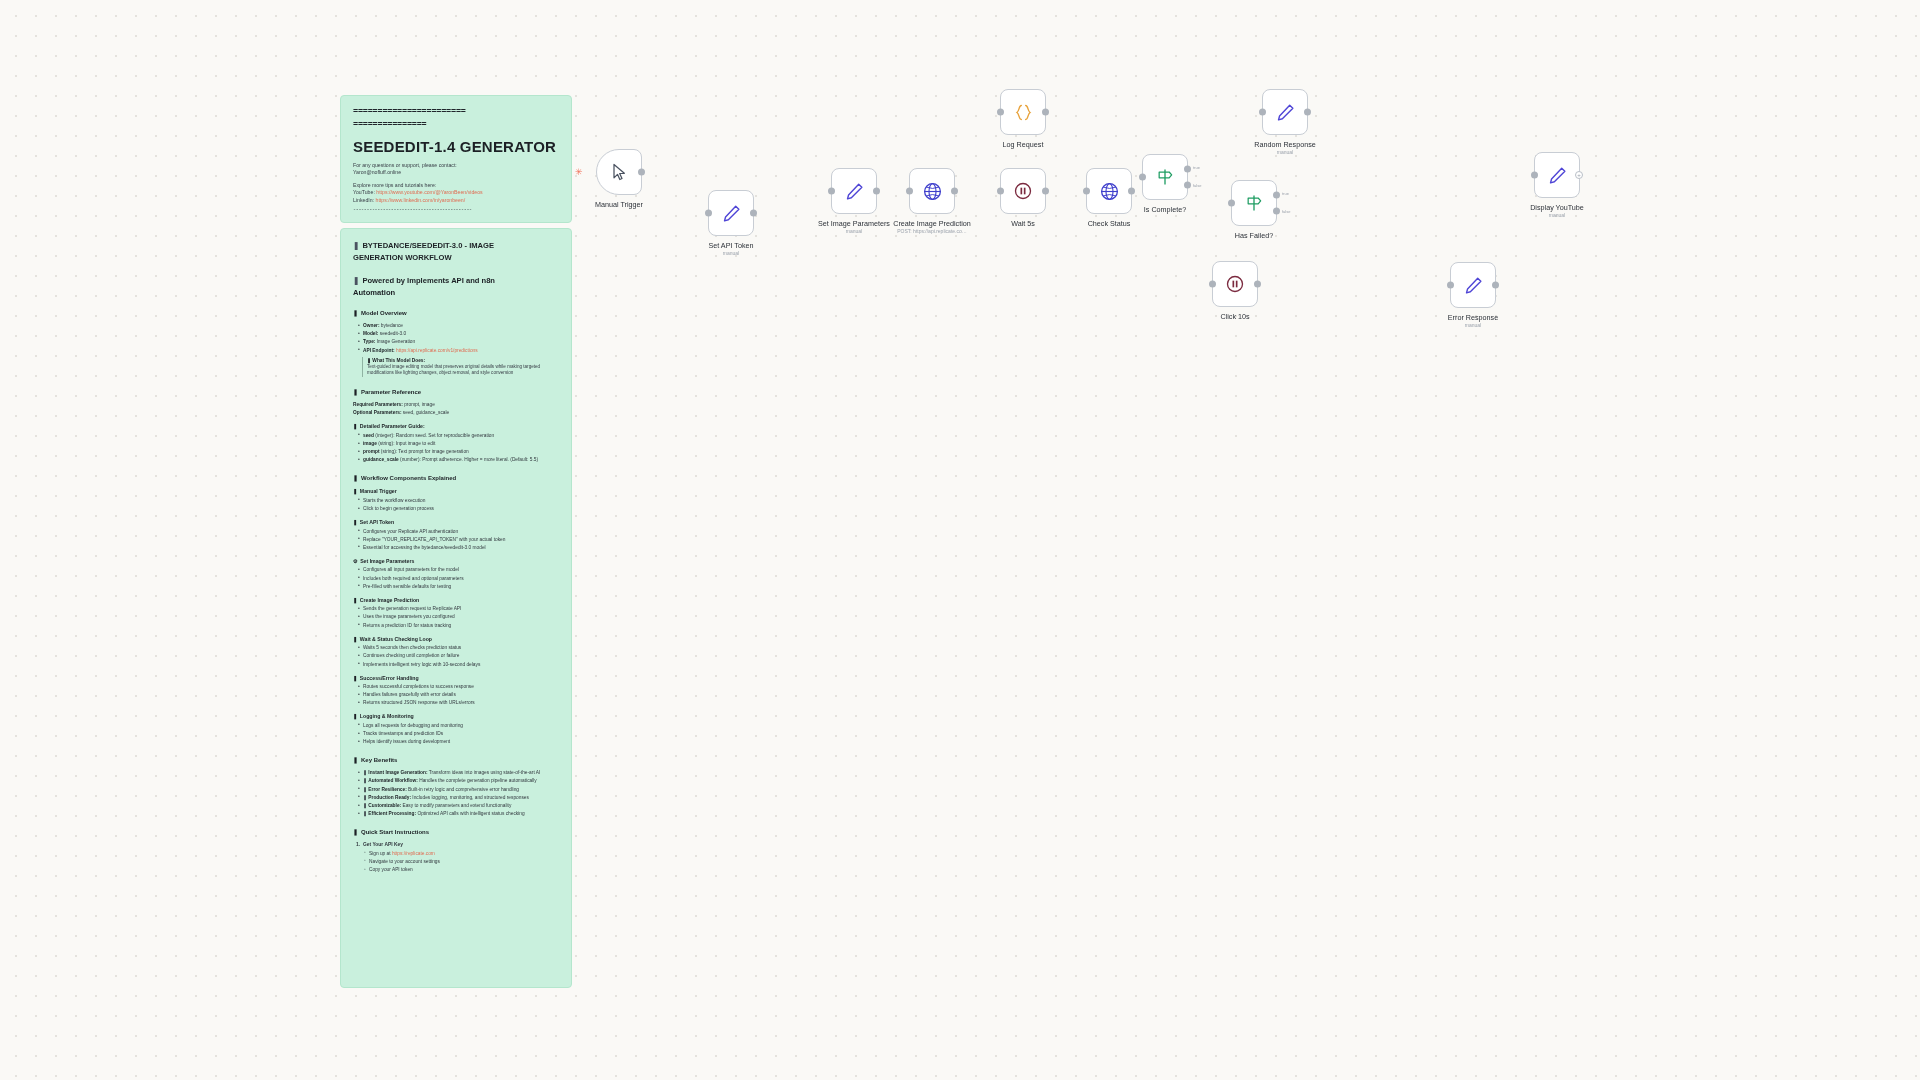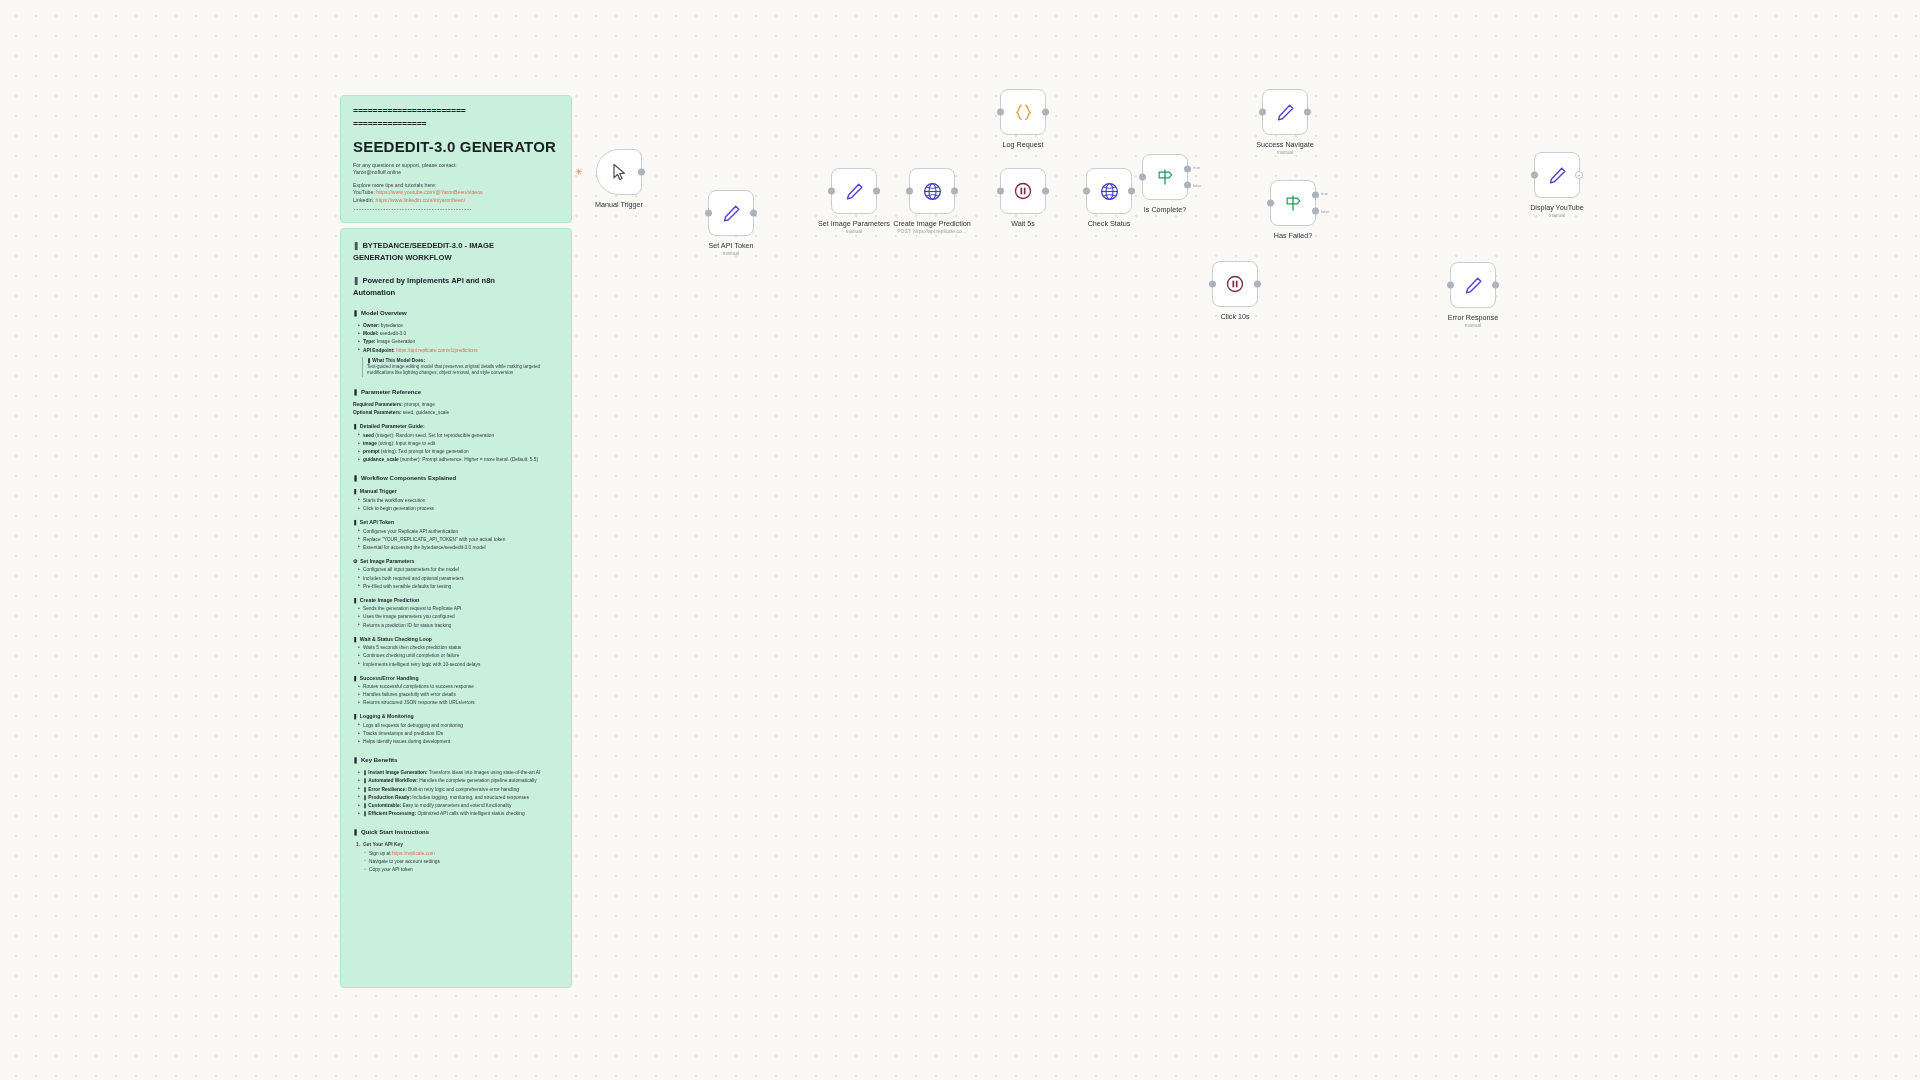--- a/index.html
+++ b/index.html
@@ -168,21 +168,21 @@
   .wdot { fill: #b4b9c0; }
 </style>
 </head>
 <body>
 
 <div id="canvas">
 
   <div class="sticky sticky-header">
     <div class="eqline">=======================</div>
     <div class="eqline">===============</div>
-    <div class="sticky-title">SEEDEDIT-3.0 GENERATOR</div>
+    <div class="sticky-title">SEEDEDIT-1.4 GENERATOR</div>
     <div class="mini">For any questions or support, please contact:</div>
     <div class="mini">Yaron@nofluff.online</div>
     <div class="mini-gap"></div>
     <div class="mini">Explore more tips and tutorials here:</div>
     <div class="mini">
       <span>YouTube:</span>
       <span class="lnk">https://www.youtube.com/@YaronBeen/videos</span>
     </div>
     <div class="mini">
       <span>LinkedIn:</span>
@@ -468,25 +468,25 @@
     <span class="port-lbl" style="top:28px">false</span>
     <span class="node-label">Is Complete?</span>
   </div>
 
   <div class="node" style="left:1262px; top:89px;">
     <svg class="ic" width="21" height="21" viewBox="0 0 24 24">
       <path d="M16.8 3.6 L20.4 7.2 L8.4 19.2 L4 20.4 L5.2 16 Z" fill="none" stroke="#4f45d6" stroke-width="1.6" stroke-linejoin="round"></path>
     </svg>
     <span class="port in"></span>
     <span class="port out"></span>
-    <span class="node-label">Success Navigate</span>
+    <span class="node-label">Random Response</span>
     <span class="node-sub">manual</span>
   </div>
 
-  <div class="node" style="left:1270px; top:180px;">
+  <div class="node" style="left:1231px; top:180px;">
     <svg class="ic" width="20" height="20" viewBox="0 0 24 24">
       <line x1="12" y1="3" x2="12" y2="21" stroke="#1f9d63" stroke-width="1.6"></line>
       <path d="M5 6 L17 6 L20 9.5 L17 13 L5 13 Z" fill="none" stroke="#1f9d63" stroke-width="1.5" stroke-linejoin="round"></path>
     </svg>
     <span class="port in"></span>
     <span class="port out o1"></span>
     <span class="port out o2"></span>
     <span class="port-lbl" style="top:10px">true</span>
     <span class="port-lbl" style="top:28px">false</span>
     <span class="node-label">Has Failed?</span>

